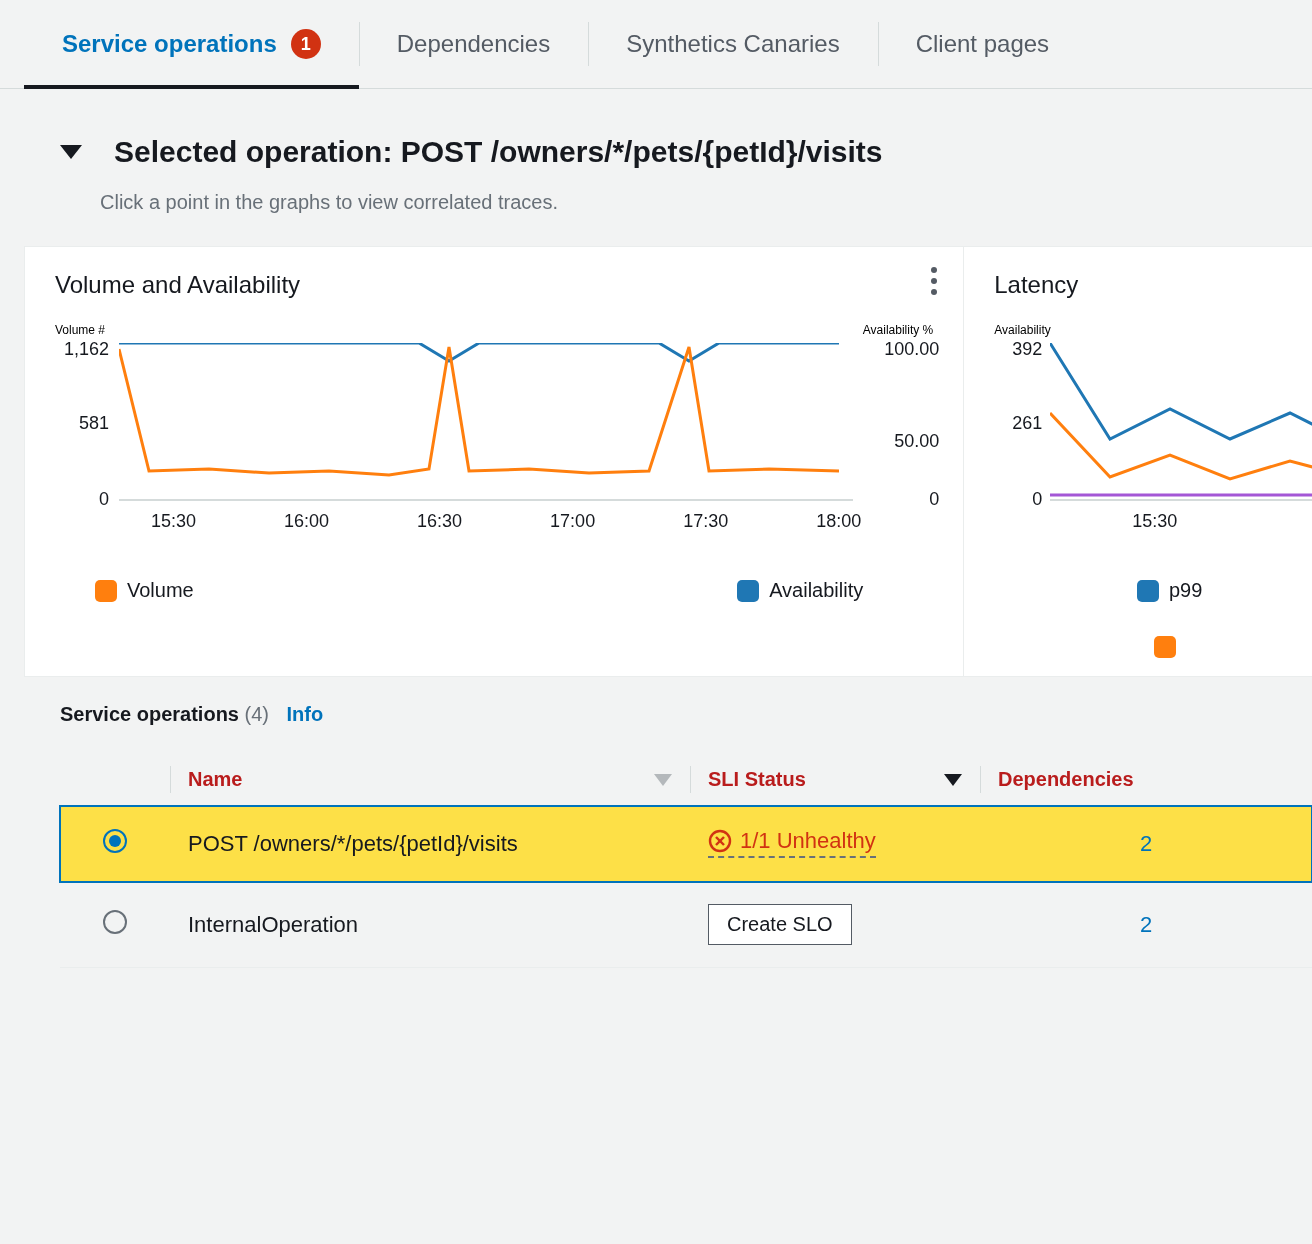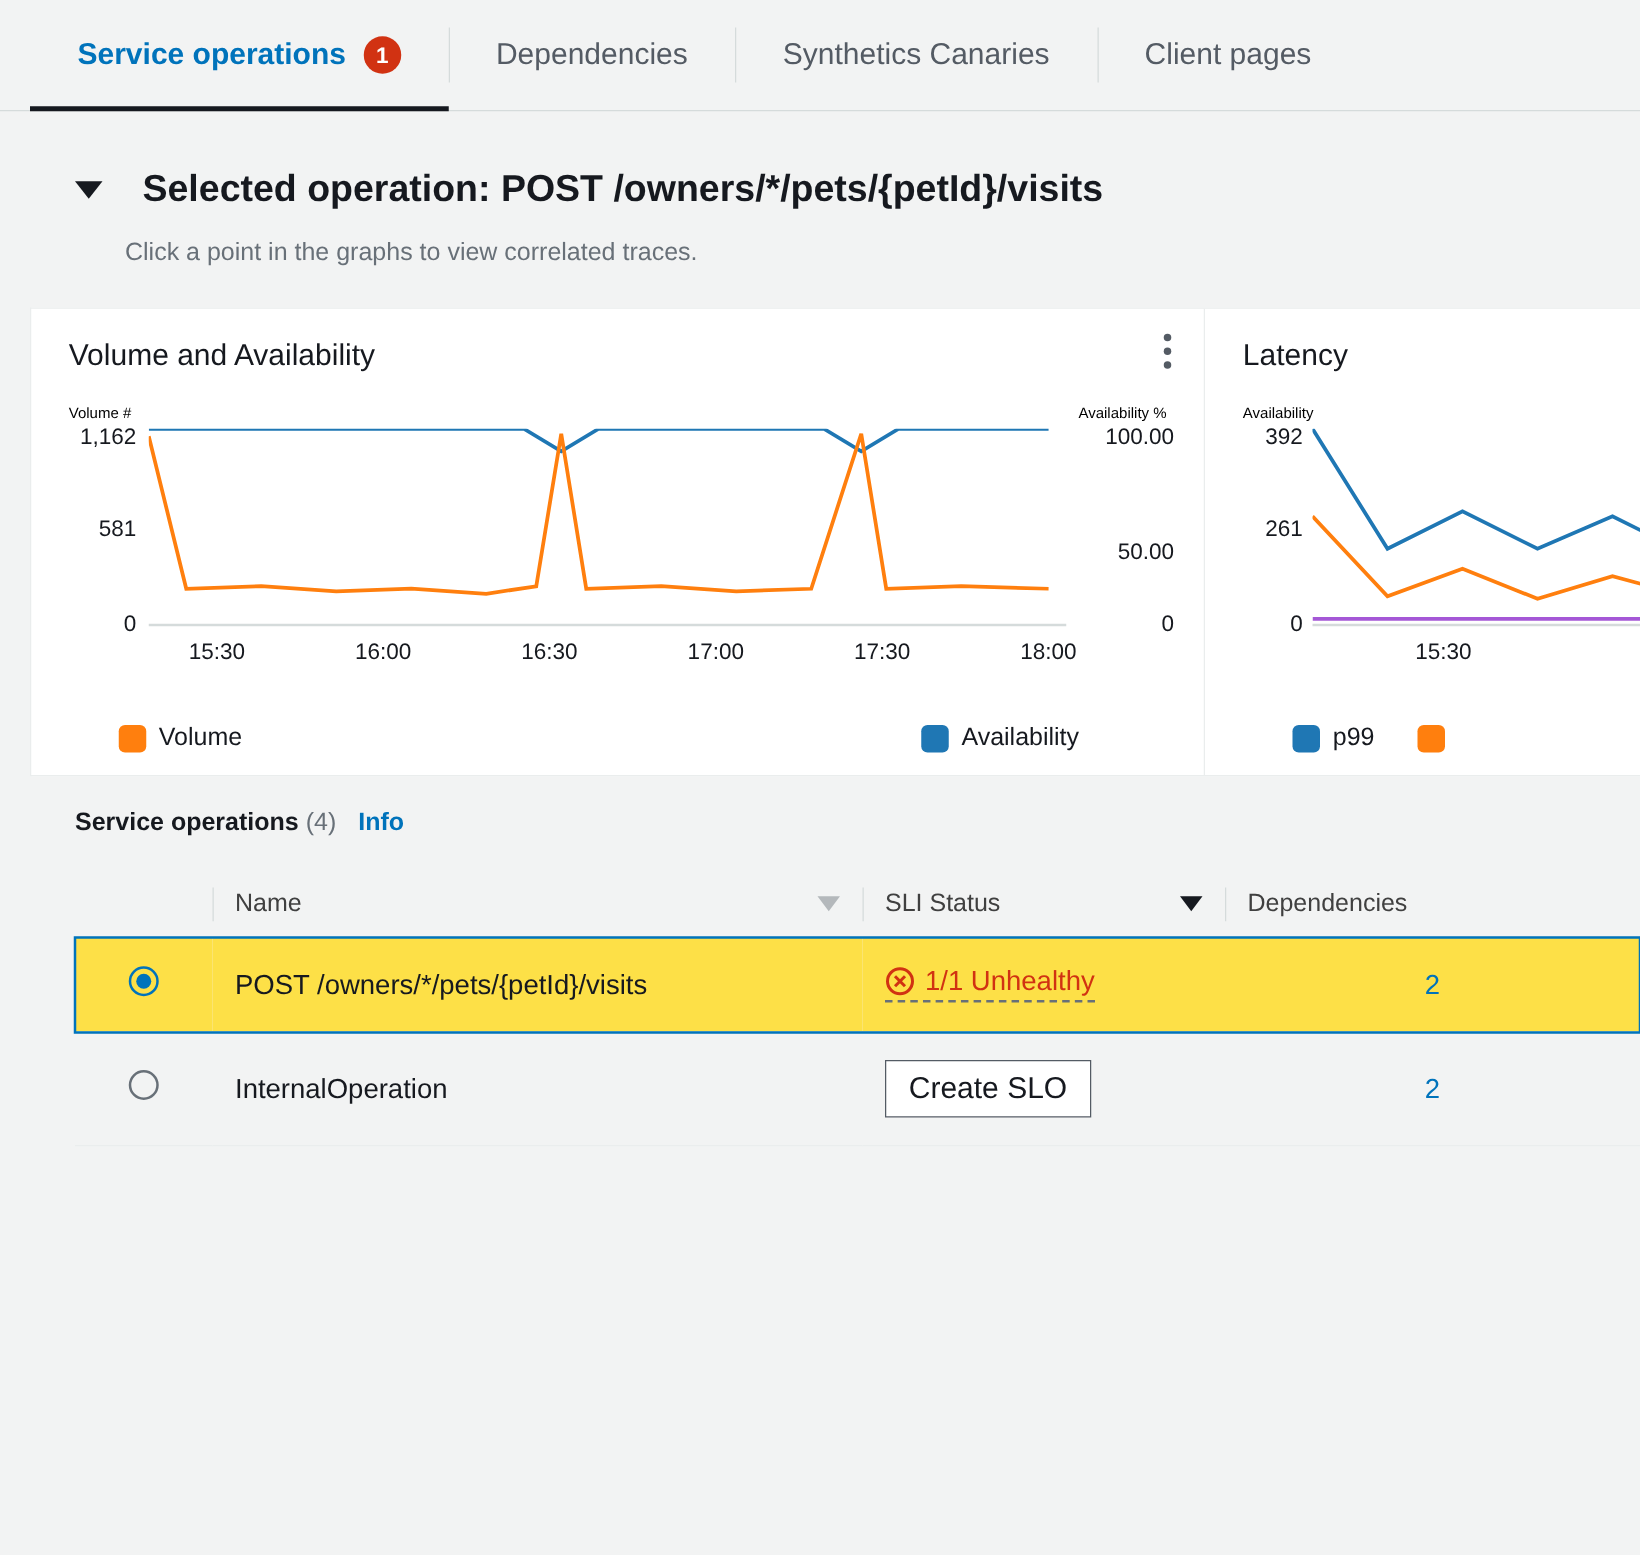--- a/index.html
+++ b/index.html
@@ -50,31 +50,31 @@
   .ops-section { padding:26px 0 0 36px; }
   .ops-section h2 { font-size:20px; font-weight:700; display:inline; }
   .ops-section .count { color:#687078; font-weight:400; }
   .ops-section .info { color:#0073bb; font-size:20px; font-weight:700; margin-left:12px; cursor:pointer; }
 
   .filter-box { margin:22px 0 0 0; border:1px solid #687078; background:#fff; height:58px; display:flex; align-items:center; padding:0 16px; }
   .filter-box svg { width:22px; height:22px; stroke:#687078; fill:none; stroke-width:2.2; }
   .filter-box input { flex:1; border:none; outline:none; font-size:22px; font-style:italic; color:#687078; margin-left:14px; background:transparent; }
 
   table.ops { width:100%; border-collapse:collapse; margin-top:28px; }
-  table.ops th { text-align:left; font-size:20px; font-weight:400; color:#404040; padding:14px 18px; border-bottom:1px solid #eaeded; position:relative; }
+  table.ops th { text-align:left; font-size:20px; font-weight:700; color:#b91c1c; padding:14px 18px; border-bottom:1px solid #eaeded; position:relative; }
   table.ops th .sort { float:right; }
   table.ops th + th::before { content:""; position:absolute; left:0; top:12px; bottom:12px; width:1px; background:#d5dbdb; }
   table.ops td { font-size:22px; padding:22px 18px; border-bottom:1px solid #eaeded; }
   tr.row-selected { background:#fde047; outline:2px solid #0073bb; outline-offset:-1px; }
   .radio { width:24px; height:24px; border-radius:50%; border:2px solid #687078; display:inline-block; position:relative; }
   .radio.checked { border-color:#0073bb; }
   .radio.checked::after { content:""; position:absolute; inset:4px; border-radius:50%; background:#0073bb; }
   .status-bad { color:#d13212; font-size:22px; display:inline-flex; align-items:center; gap:8px; border-bottom:2px dashed #687078; padding-bottom:2px; }
   .status-bad svg { width:24px; height:24px; }
-  .btn-outline { border:1px solid #545b64; background:#fff; padding:8px 18px; font-size:24px; color:#16191f; cursor:pointer; }
+  .btn-outline { border:1px solid #545b64; background:#fff; padding:8px 18px; font-size:20px; color:#16191f; cursor:pointer; }
   .dep-link { color:#0073bb; font-size:22px; text-align:center; display:block; }
   .tri-down-solid { display:inline-block; width:0; height:0; border-left:9px solid transparent; border-right:9px solid transparent; border-top:12px solid #16191f; }
   .tri-down-hollow { display:inline-block; width:0; height:0; border-left:9px solid transparent; border-right:9px solid transparent; border-top:12px solid #687078; opacity:.45; }
 
 </style>
 </head>
 <body>
 
 <div class="tabs">
   <div class="tab active">
@@ -170,21 +170,21 @@
           <div class="baseline" style="left:0; right:-40px; top:156px;"></div>
           <svg class="lines" viewBox="0 0 300 160" width="300" height="160" preserveAspectRatio="none">
             <polyline fill="none" stroke="#1f77b4" stroke-width="3" points="0,0 60,96 120,66 180,96 240,70 300,100"></polyline>
             <polyline fill="none" stroke="#ff7f0e" stroke-width="3" points="0,70 60,134 120,112 180,136 240,118 300,134"></polyline>
             <polyline fill="none" stroke="#a457d6" stroke-width="3" points="0,152 300,152"></polyline>
           </svg>
           <div class="xticks" style="top:168px; left:80px; right:-40px; justify-content:flex-start; gap:120px;">
             <span>15:30</span>
           </div>
         </div>
-        <div class="legend" style="margin-left:40px;">
+        <div class="legend" style="margin-left:63px;flex-direction:column;">
           <div class="lgd-item">
               <span class="swatch sw-blue"></span>
               <span>p99</span>
             </div>
           <div class="lgd-item">
               <span class="swatch sw-orange"></span>
             </div>
         </div>
       </div>
     </div>

